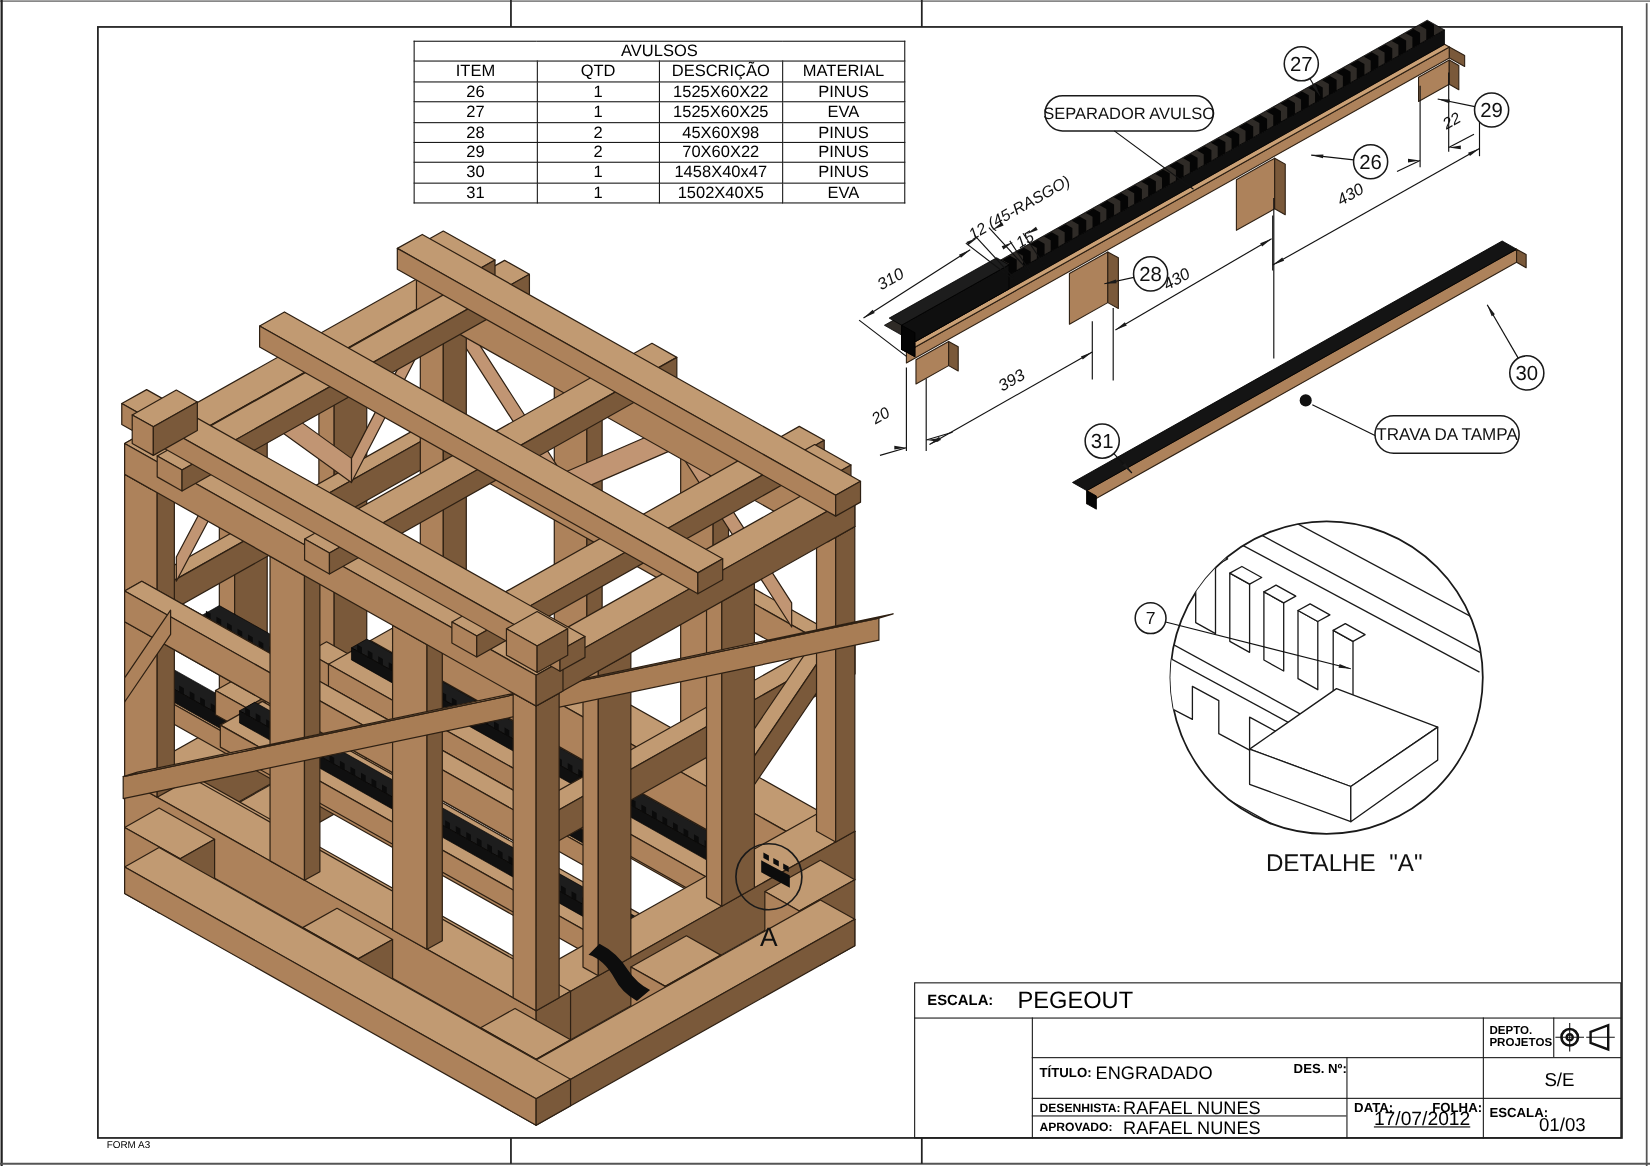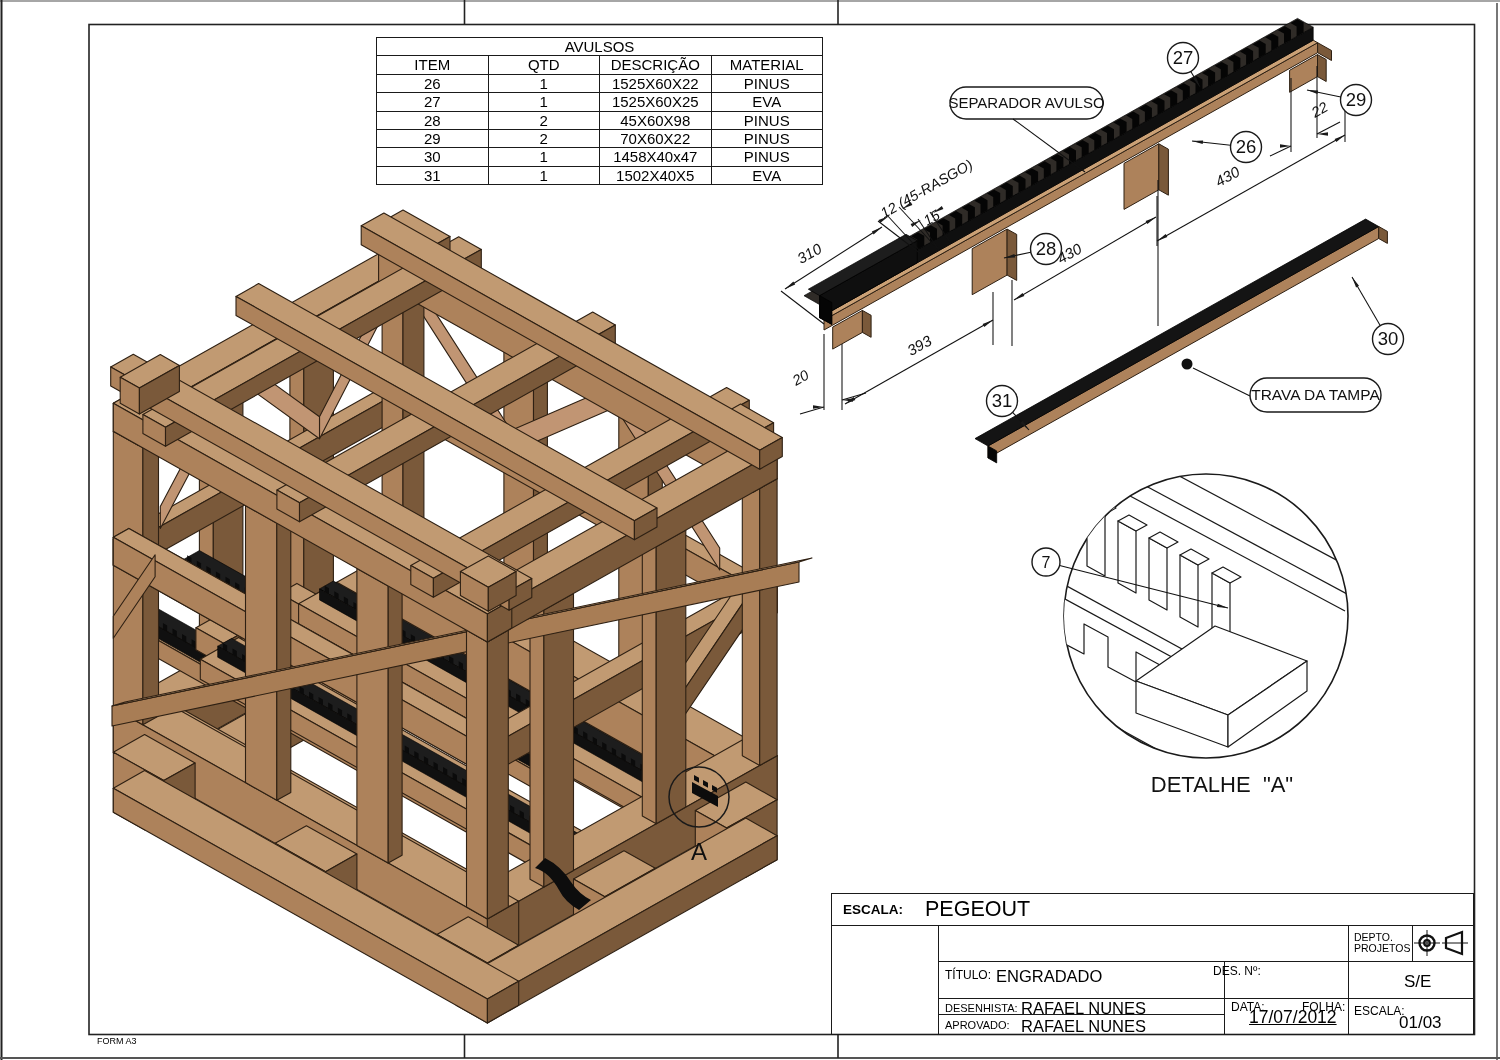--- a/index.html
+++ b/index.html
@@ -1,20 +1,20 @@
 <!DOCTYPE html>
 <html><head><meta charset="utf-8"><style>
 html,body{margin:0;padding:0;width:1500px;height:1060px;background:#fff;font-family:"Liberation Sans", sans-serif;}
 #page{position:relative;width:1500px;height:1060px;overflow:hidden;}
 svg.main{position:absolute;left:0;top:0;}
 .abs{position:absolute;}
 table.av{border-collapse:collapse;table-layout:fixed;}
 table.av td{border:1.6px solid #1a1a1a;text-align:center;font-size:15px;line-height:17.4px;padding:0;overflow:hidden;white-space:nowrap;}
 .tb{position:absolute;box-sizing:border-box;border:0 solid #1a1a1a;}
-.lbl{font-weight:normal;font-size:12px;}
+.lbl{font-weight:bold;font-size:12px;}
 </style></head><body>
 <div id="page">
 <svg class="main" width="1500" height="1060" viewBox="0 0 1500 1060">
 <line x1="0" y1="1" x2="1500" y2="1" stroke="#888" stroke-width="1.6"></line>
 <line x1="1.5" y1="0" x2="1.5" y2="1060" stroke="#222" stroke-width="2"></line>
 <line x1="1497" y1="3" x2="1497" y2="1060" stroke="#555" stroke-width="1.6"></line>
 <line x1="0" y1="1058" x2="1500" y2="1058" stroke="#555" stroke-width="1.8"></line>
 <rect x="89" y="24.5" width="1385.5" height="1010" fill="none" stroke="#222" stroke-width="1.6"></rect>
 <line x1="464.5" y1="0" x2="464.5" y2="24.5" stroke="#222" stroke-width="1.6"></line>
 <line x1="838" y1="0" x2="838" y2="24.5" stroke="#222" stroke-width="1.6"></line>
@@ -411,21 +411,21 @@
 <div class="tb" style="left:831px;top:925px;width:643px;height:0;border-width:1.6px 0 0 0;"></div>
 <div class="tb" style="left:938px;top:925px;width:0px;height:109.5px;border-width:0 0 0 1.6px;"></div>
 <div class="tb" style="left:938px;top:961px;width:536px;height:0;border-width:1.6px 0 0 0;"></div>
 <div class="tb" style="left:1348px;top:925px;width:0;height:109.5px;border-width:0 0 0 1.6px;"></div>
 <div class="tb" style="left:1412px;top:925px;width:0;height:36px;border-width:0 0 0 1.6px;"></div>
 <div class="abs lbl" style="left:1354px;top:932px;font-size:10.5px;line-height:10.5px;">DEPTO.<br>PROJETOS</div>
 <div class="tb" style="left:938px;top:997.5px;width:536px;height:0;border-width:1.6px 0 0 0;"></div>
 <div class="tb" style="left:1224px;top:961px;width:0;height:73.5px;border-width:0 0 0 1.6px;"></div>
 <div class="abs lbl" style="left:945px;top:968px;">TÍTULO:</div>
 <div class="abs" style="left:996px;top:967px;font-size:16.5px;text-align:right;">ENGRADADO</div>
-<div class="abs lbl" style="left:1213px;top:964px;">DES. Nº:</div>
+<div class="abs lbl" style="left:1176px;top:964px;">DES. Nº:</div>
 <div class="abs lbl" style="left:1354px;top:964px;margin-top:40px;">ESCALA:</div>
 <div class="abs" style="left:1404px;top:972px;font-size:17px;">S/E</div>
 <div class="tb" style="left:938px;top:1014px;width:286px;height:0;border-width:1.6px 0 0 0;"></div>
 <div class="abs lbl" style="left:945px;top:1002px;font-size:11px;">DESENHISTA:</div>
 <div class="abs" style="left:1021px;top:999px;font-size:16.5px;">RAFAEL NUNES</div>
 <div class="abs lbl" style="left:945px;top:1019px;font-size:11px;">APROVADO:</div>
 <div class="abs" style="left:1021px;top:1016.5px;font-size:16.5px;">RAFAEL NUNES</div>
 <div class="abs lbl" style="left:1231px;top:1000px;">DATA:</div>
 <div class="abs" style="left:1249px;top:1007px;font-size:17.5px;text-decoration:underline;">17/07/2012</div>
 <div class="abs lbl" style="left:1302px;top:1000px;">FOLHA:</div>

